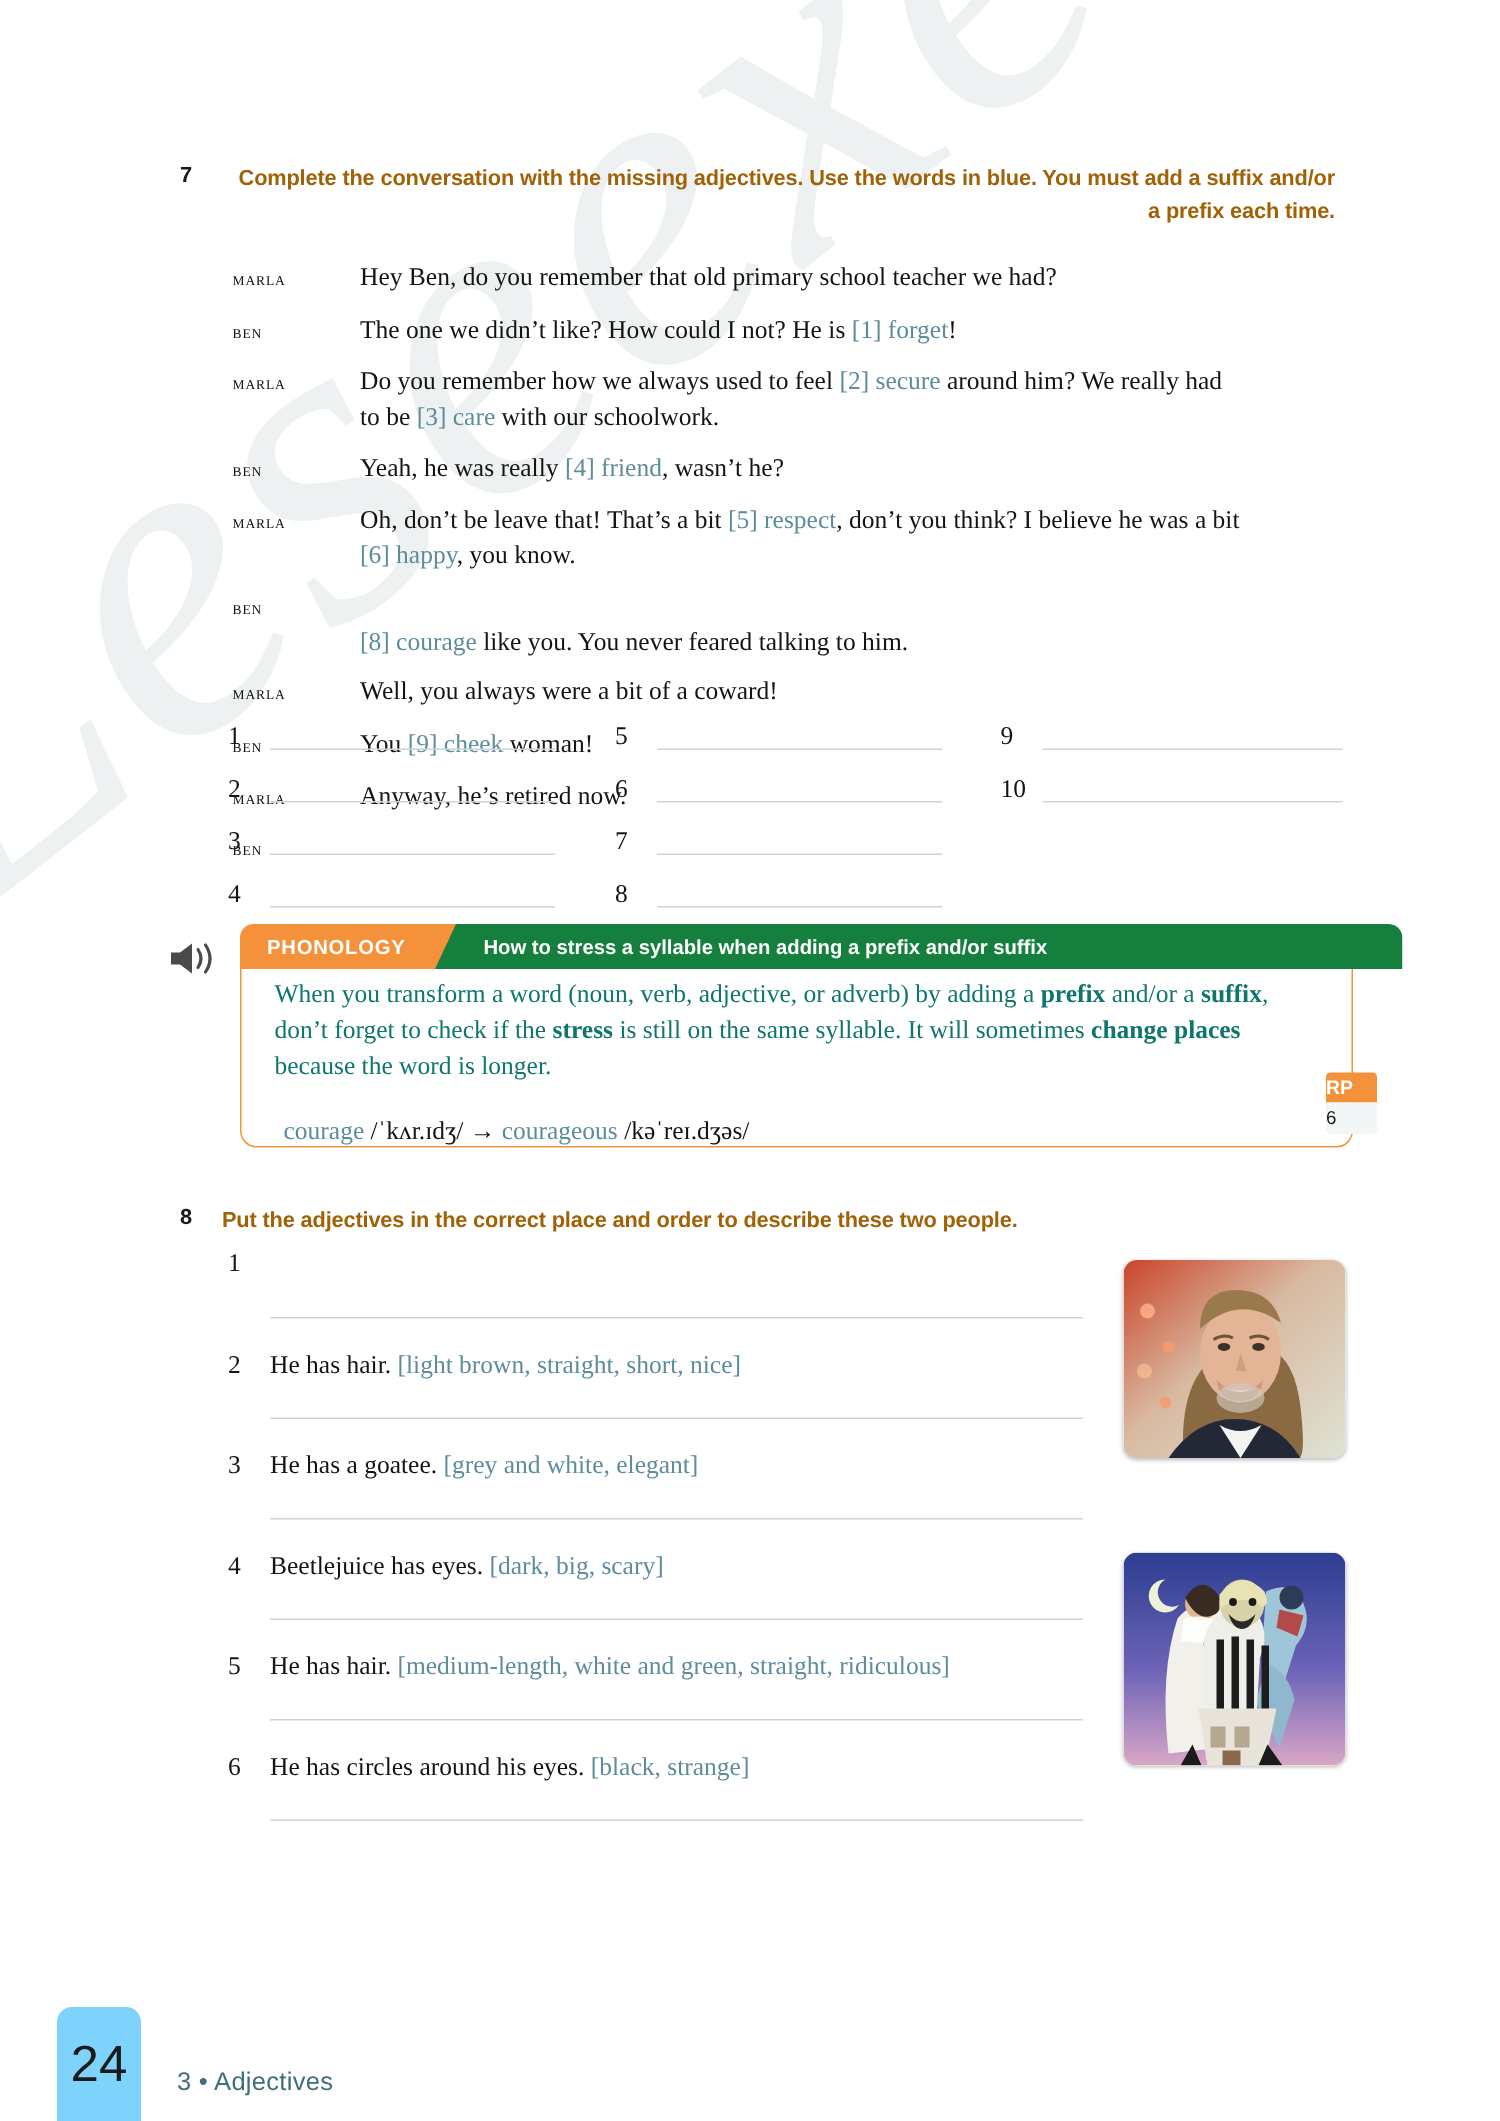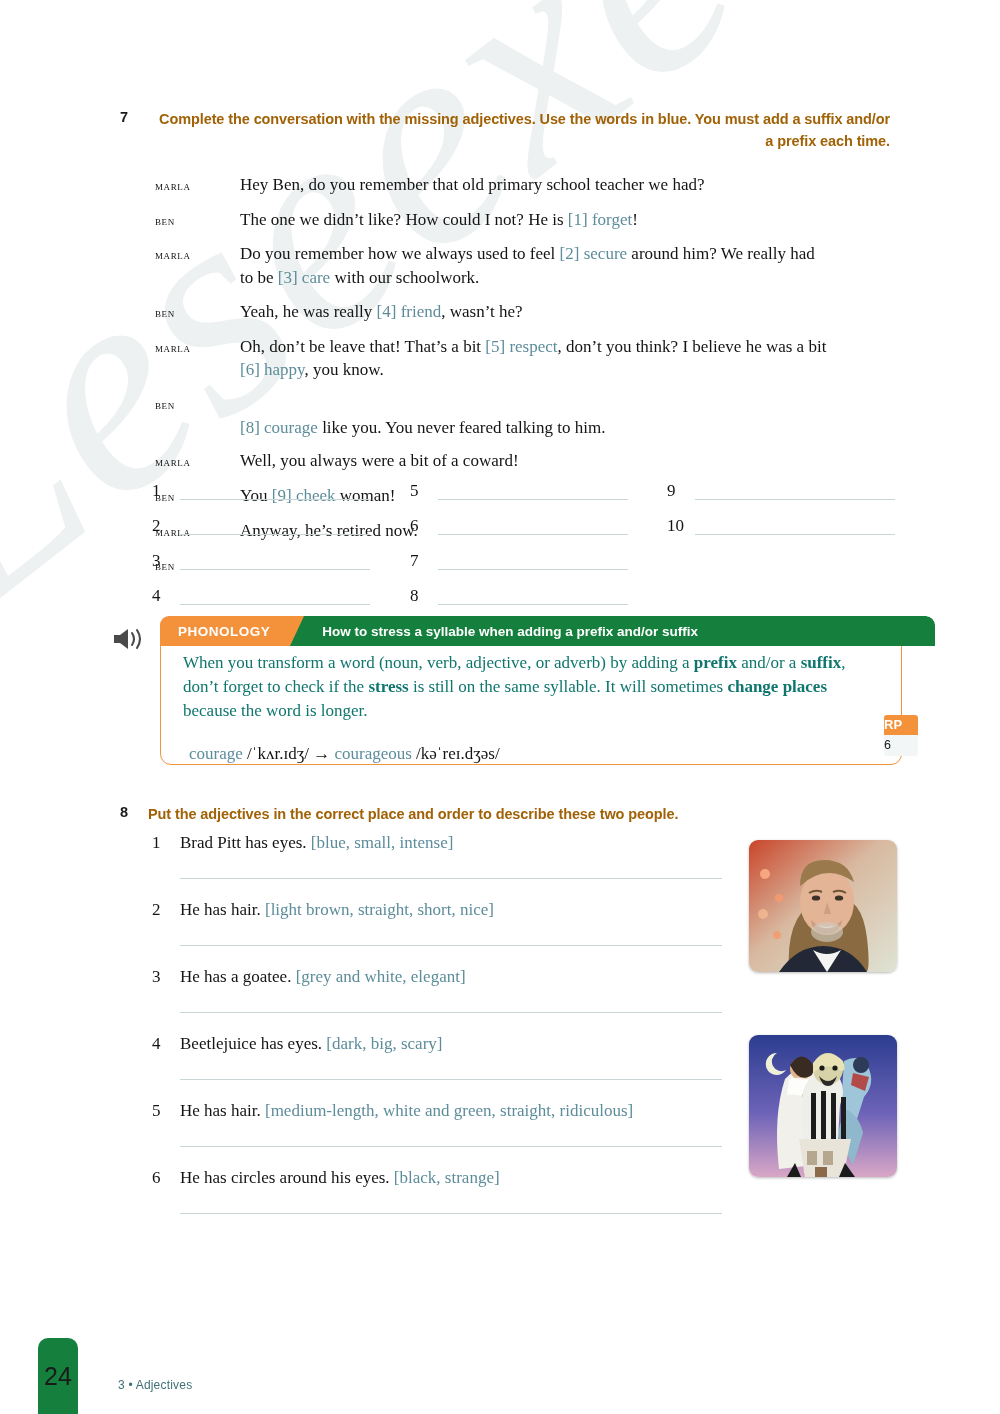--- a/index.html
+++ b/index.html
@@ -253,37 +253,37 @@
     border-radius: 9px;
     overflow: hidden;
     box-shadow: 0 1px 3px rgba(0,0,0,0.28);
   }
 
   
   .footer-pill {
     position: absolute;
     left: 38px;
     top: 1338px;
-    width: 40px;
+    width: 56px;
     height: 76px;
-    background: #15803d;
+    background: #7dd3fc;
     border-radius: 10px 10px 0 0;
     display: flex;
     align-items: center;
     justify-content: center;
     font-family: "Liberation Sans", sans-serif;
-    font-size: 25px;
+    font-size: 34px;
     color: #1a1a1a;
   }
   .footer-text {
     position: absolute;
     left: 118px;
     top: 1378px;
     font-family: "Liberation Sans", sans-serif;
-    font-size: 12px;
+    font-size: 17px;
     color: #3f6f78;
     letter-spacing: 0.2px;
   }
 </style>
 </head>
 <body>
 
 <div class="watermark">Leseexemplaar</div>
 
 <div class="page">
@@ -428,21 +428,20 @@
 
   <div class="ex-head" style="left:120px; top:803px; width:700px;">
     <div class="ex-num">8</div>
     <div class="ex-title">Put the adjectives in the correct place and order to describe these two people.</div>
   </div>
 
   <div class="q8-list" id="q8list">
       <div class="q8-item">
         <div class="q8-row">
           <div class="q8-no">1</div>
-          <div class="q8-text"><span>Brad Pitt has eyes. </span><span class="q8-hint">[blue, small, intense]</span></div>
         </div>
         <div class="q8-line"></div>
       </div>
       <div class="q8-item">
         <div class="q8-row">
           <div class="q8-no">2</div>
           <div class="q8-text"><span>He has hair. </span><span class="q8-hint">[light brown, straight, short, nice]</span></div>
         </div>
         <div class="q8-line"></div>
       </div>

